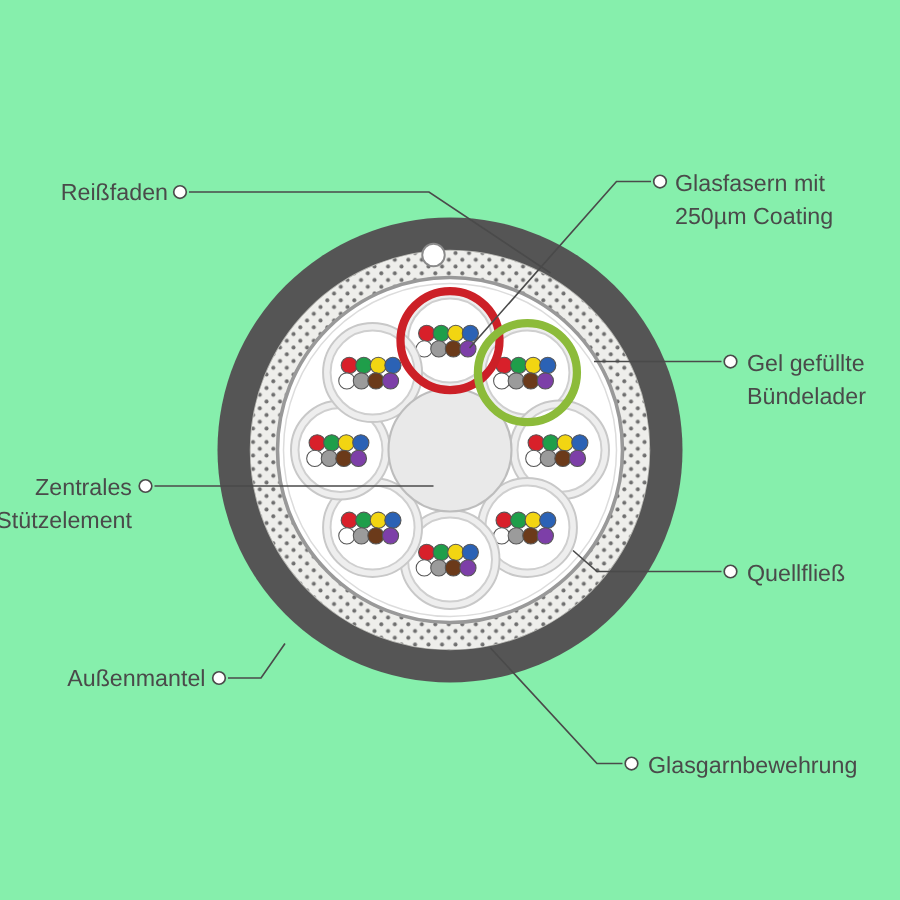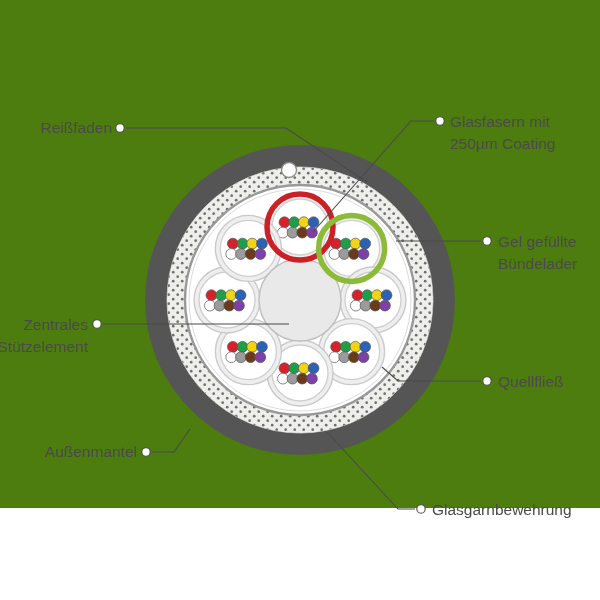--- a/index.html
+++ b/index.html
@@ -9,22 +9,22 @@
   }
   body {
     width: 600px;
     height: 600px;
     font-family: "Liberation Sans", sans-serif;
     overflow: hidden;
   }
   #stage {
     position: relative;
     width: 600px;
-    height: 508px;
-    background: #4d7c0f;
+    height: 600px;
+    background: #86efac;
   }
   svg#diagram {
     position: absolute;
     left: 0;
     top: 0;
     width: 600px;
     height: 600px;
     display: block;
   }
   .callout-text {

